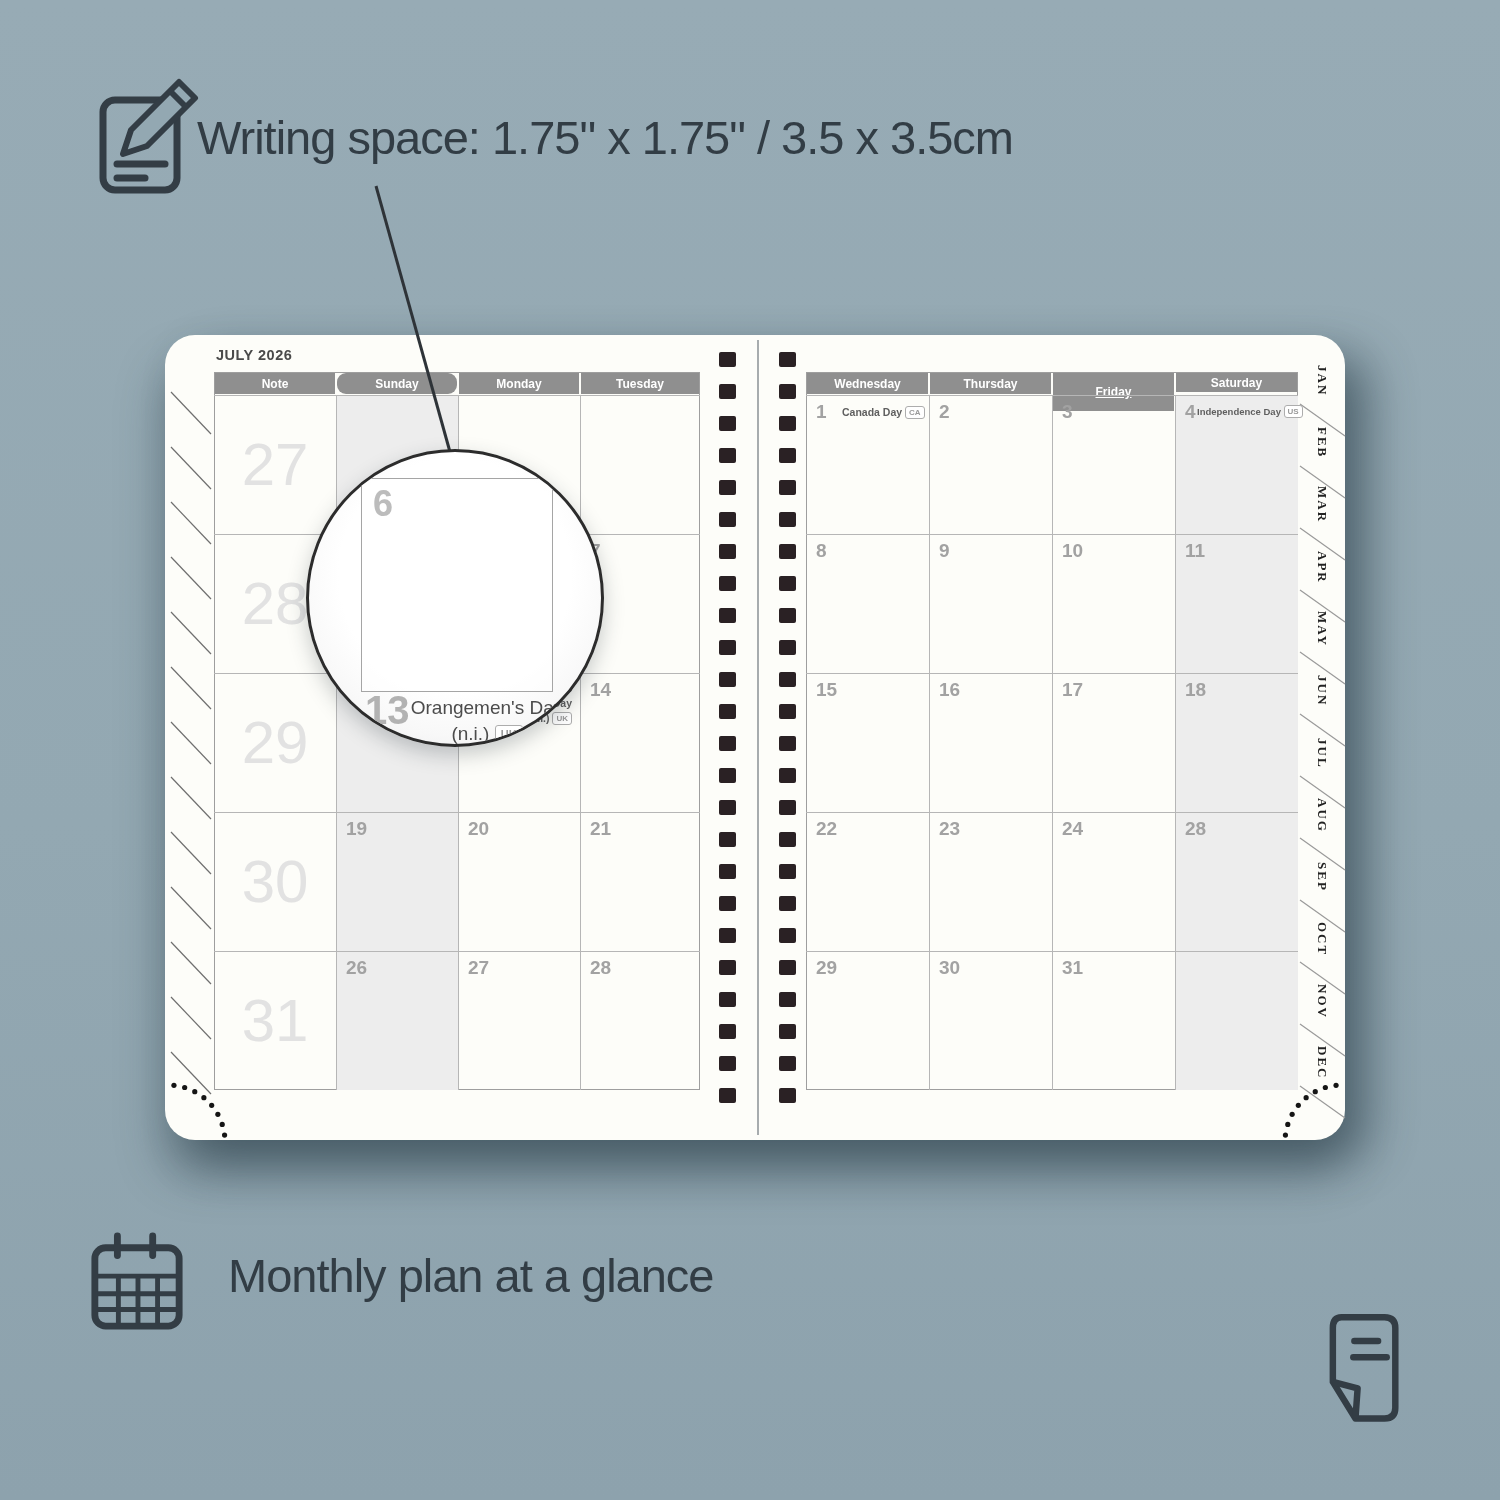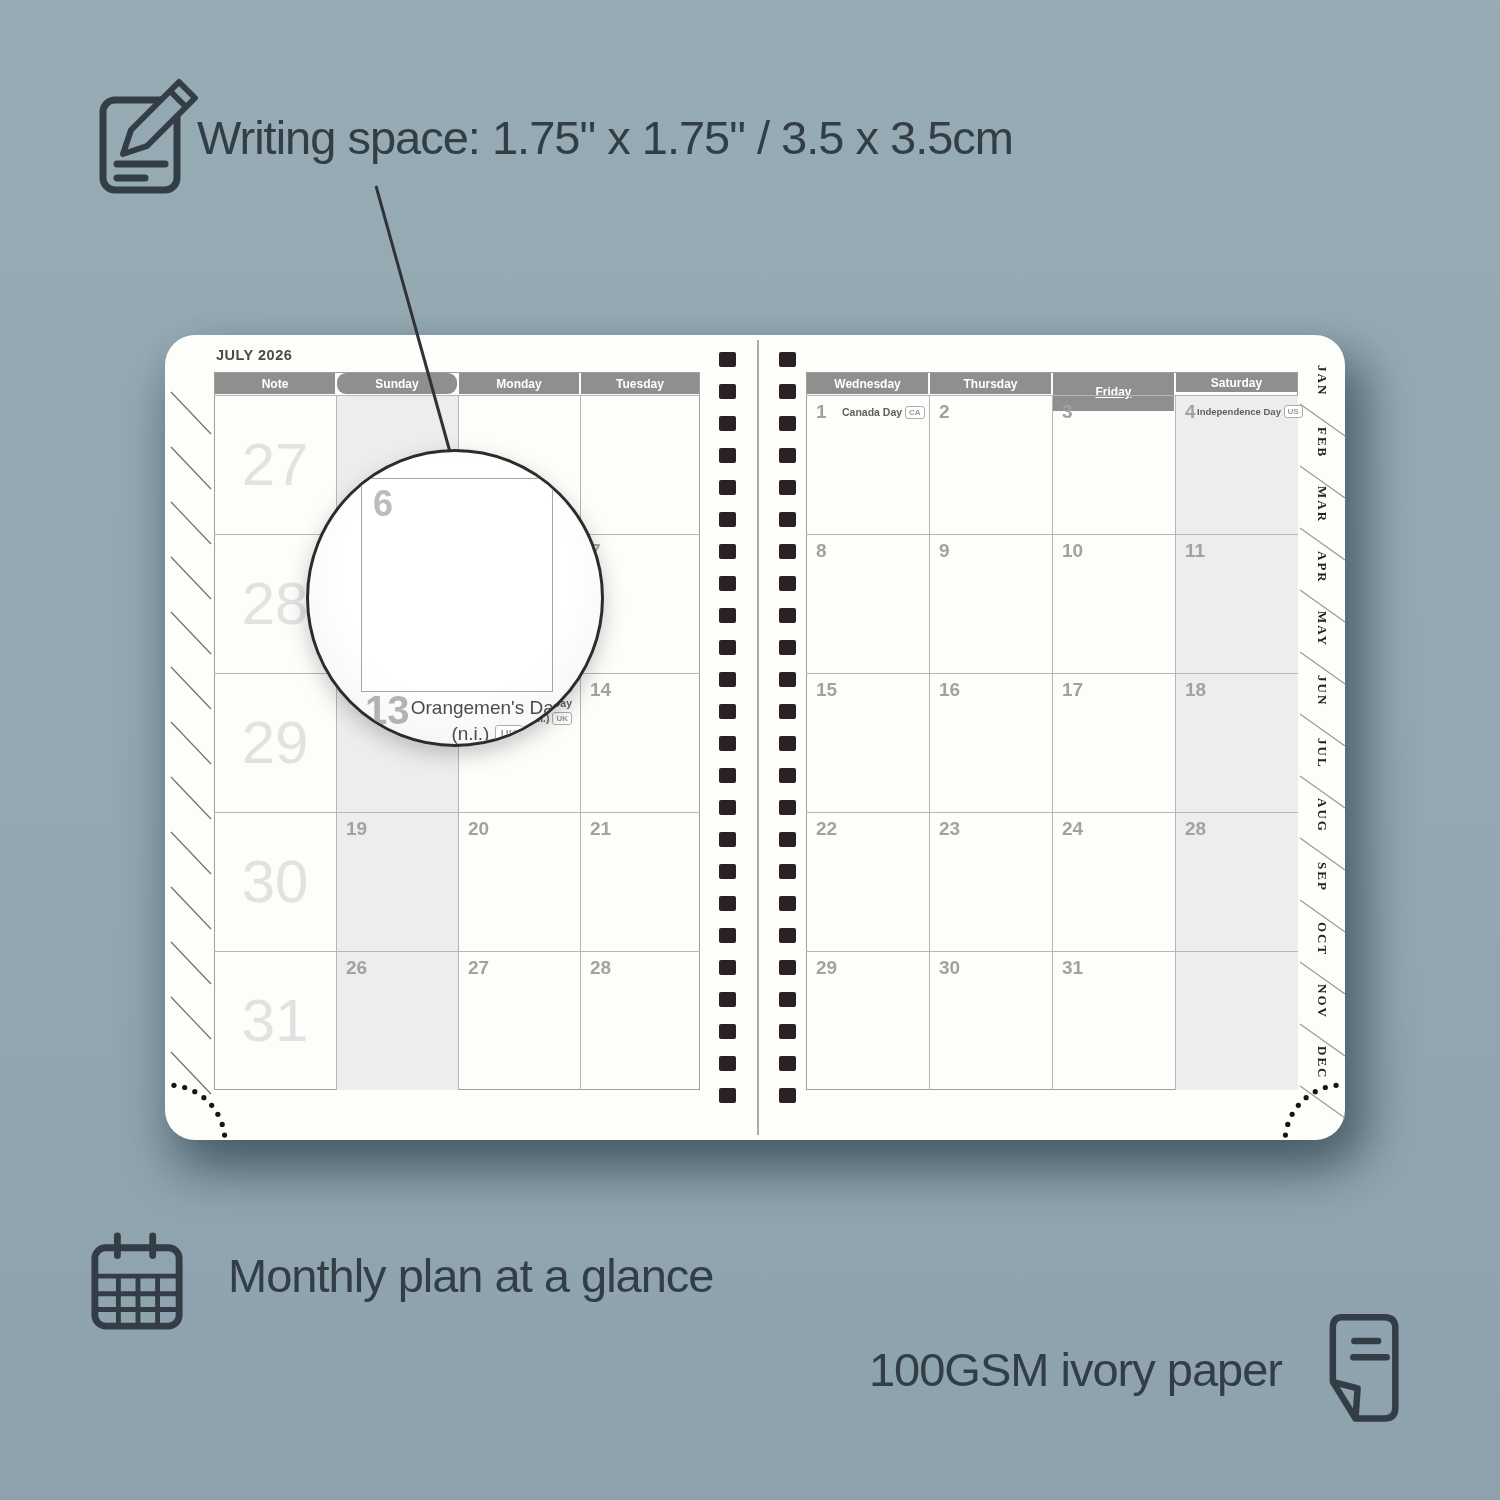--- a/index.html
+++ b/index.html
@@ -127,21 +127,20 @@
     <line x1="66" y1="4" x2="66" y2="24" stroke="currentColor" stroke-width="7" stroke-linecap="round"></line>
     <line x1="10" y1="45" x2="90" y2="45" stroke="currentColor" stroke-width="5"></line>
     <line x1="10" y1="63" x2="90" y2="63" stroke="currentColor" stroke-width="5"></line>
     <line x1="10" y1="79" x2="90" y2="79" stroke="currentColor" stroke-width="5"></line>
     <line x1="31" y1="45" x2="31" y2="93" stroke="currentColor" stroke-width="5"></line>
     <line x1="51" y1="45" x2="51" y2="93" stroke="currentColor" stroke-width="5"></line>
     <line x1="71" y1="45" x2="71" y2="93" stroke="currentColor" stroke-width="5"></line>
   </svg>
   <div class="caption" id="cap-monthly">Monthly plan at a glance</div>
 
-  <div class="caption" id="cap-paper">100GSM ivory paper</div>
   <svg class="feat-icon" style="left:1322px;top:1313px;" width="82" height="112" viewBox="0 0 76 104">
     <path d="M18 4 H58 Q68 4 68 14 V88 Q68 98 58 98 H31 L10 64 V14 Q10 4 18 4 Z" fill="none" stroke="currentColor" stroke-width="6" stroke-linejoin="round"></path>
     <path d="M10 64 L33 70 L31 98" fill="none" stroke="currentColor" stroke-width="6" stroke-linejoin="round"></path>
     <line x1="30" y1="26" x2="52" y2="26" stroke="currentColor" stroke-width="6" stroke-linecap="round"></line>
     <line x1="29" y1="41" x2="60" y2="41" stroke="currentColor" stroke-width="6" stroke-linecap="round"></line>
   </svg>
 
 <div class="gridbox" style="position: absolute; left: 214px; top: 372px; width: 486px; height: 718px; border: 1px solid rgb(158, 158, 158); box-sizing: border-box;"></div>
     <div class="shade" style="position: absolute; left: 336px; top: 395px; width: 122px; height: 695px;"></div>
     <div class="hdr-cell" style="position: absolute; left: 215px; top: 373px; width: 120px; height: 21px;">Note</div>

